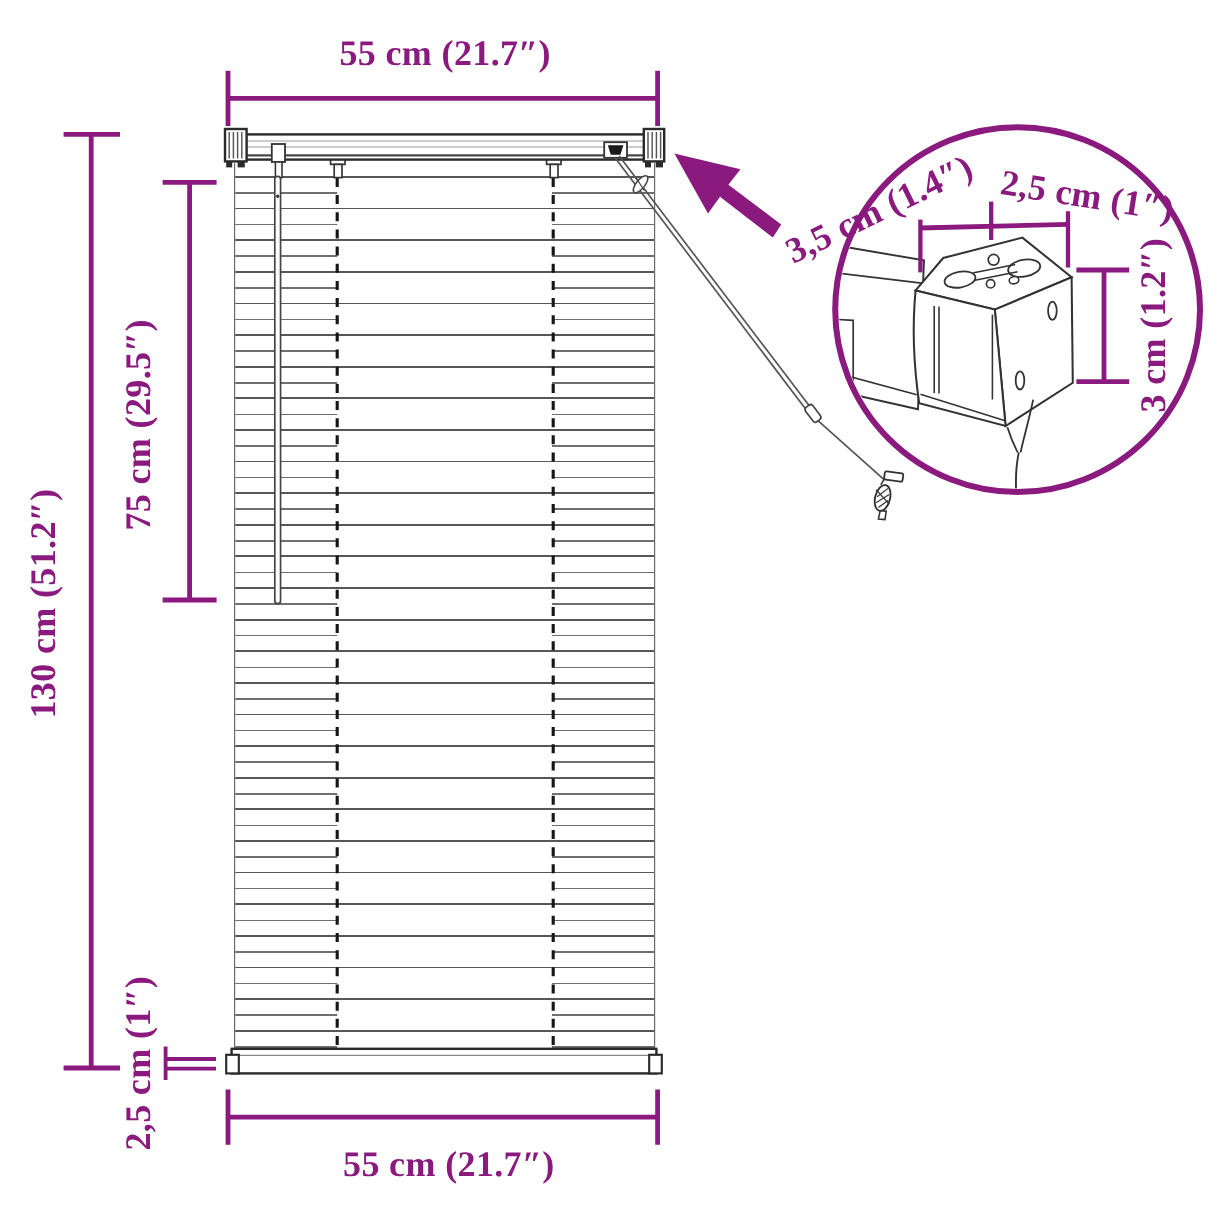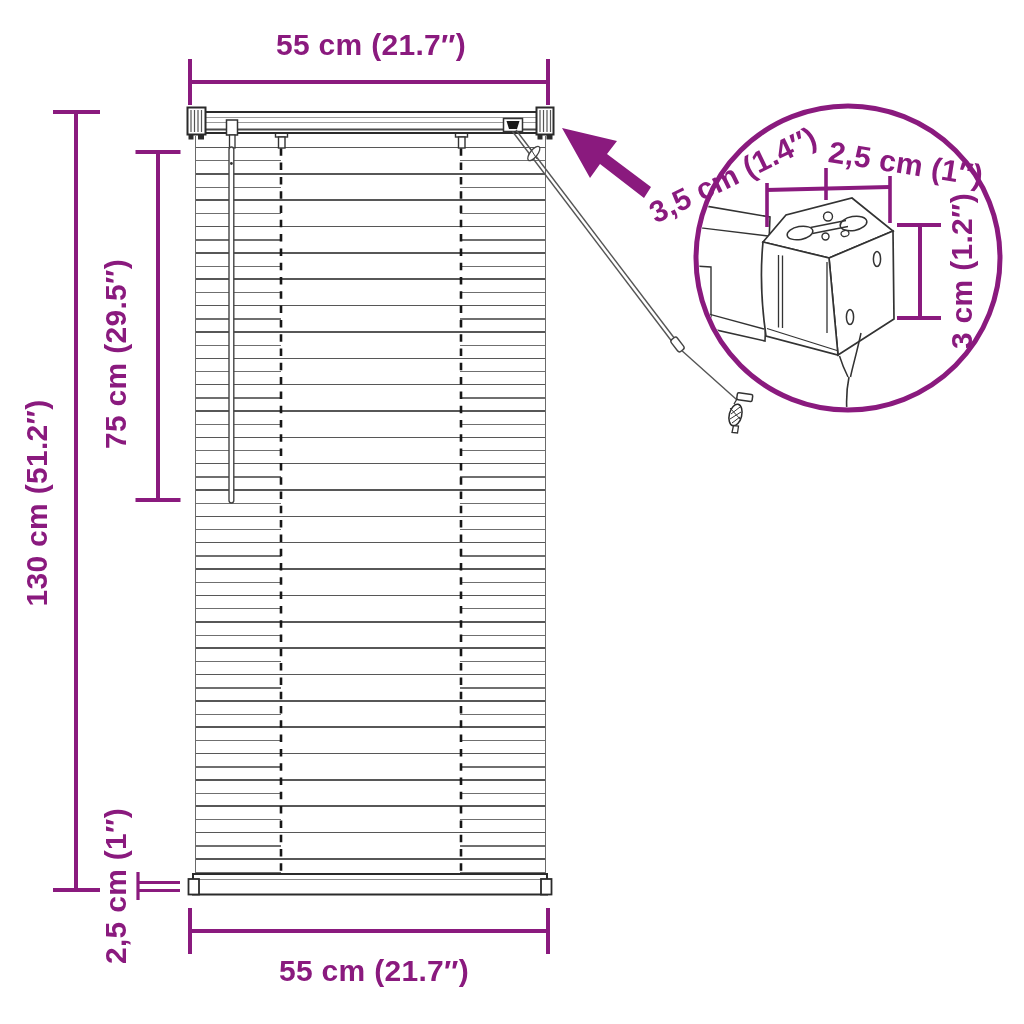--- a/index.html
+++ b/index.html
@@ -1,19 +1,19 @@
 <!DOCTYPE html>
 <html style="--accent: #8A1A7E; --ink: #2b2b2b;"><head>
 <meta charset="utf-8">
 <style>
   :root{ --accent:#8A1A7E; --ink:#2b2b2b; }
   html,body{margin:0;padding:0;background:#fff;}
   .stage{
     position:relative; width:1024px; height:1024px; background:#fff; overflow:hidden;
-    font-family:Liberation Sans, sans-serif;
+    font-family:Liberation Serif, serif;
   }
   .art{position:absolute;left:0;top:0;}
   
   .slats-body{
     position:absolute; left:195px; top:136px; width:349px; height:738px;
     border-left:1.6px solid #6a6a6a; border-right:1.6px solid #6a6a6a;
     background-image:repeating-linear-gradient(to bottom,
       transparent 0px, transparent 10.7px,
       #575757 10.7px, #575757 12.2px,
       transparent 12.2px, transparent 26.35px);

